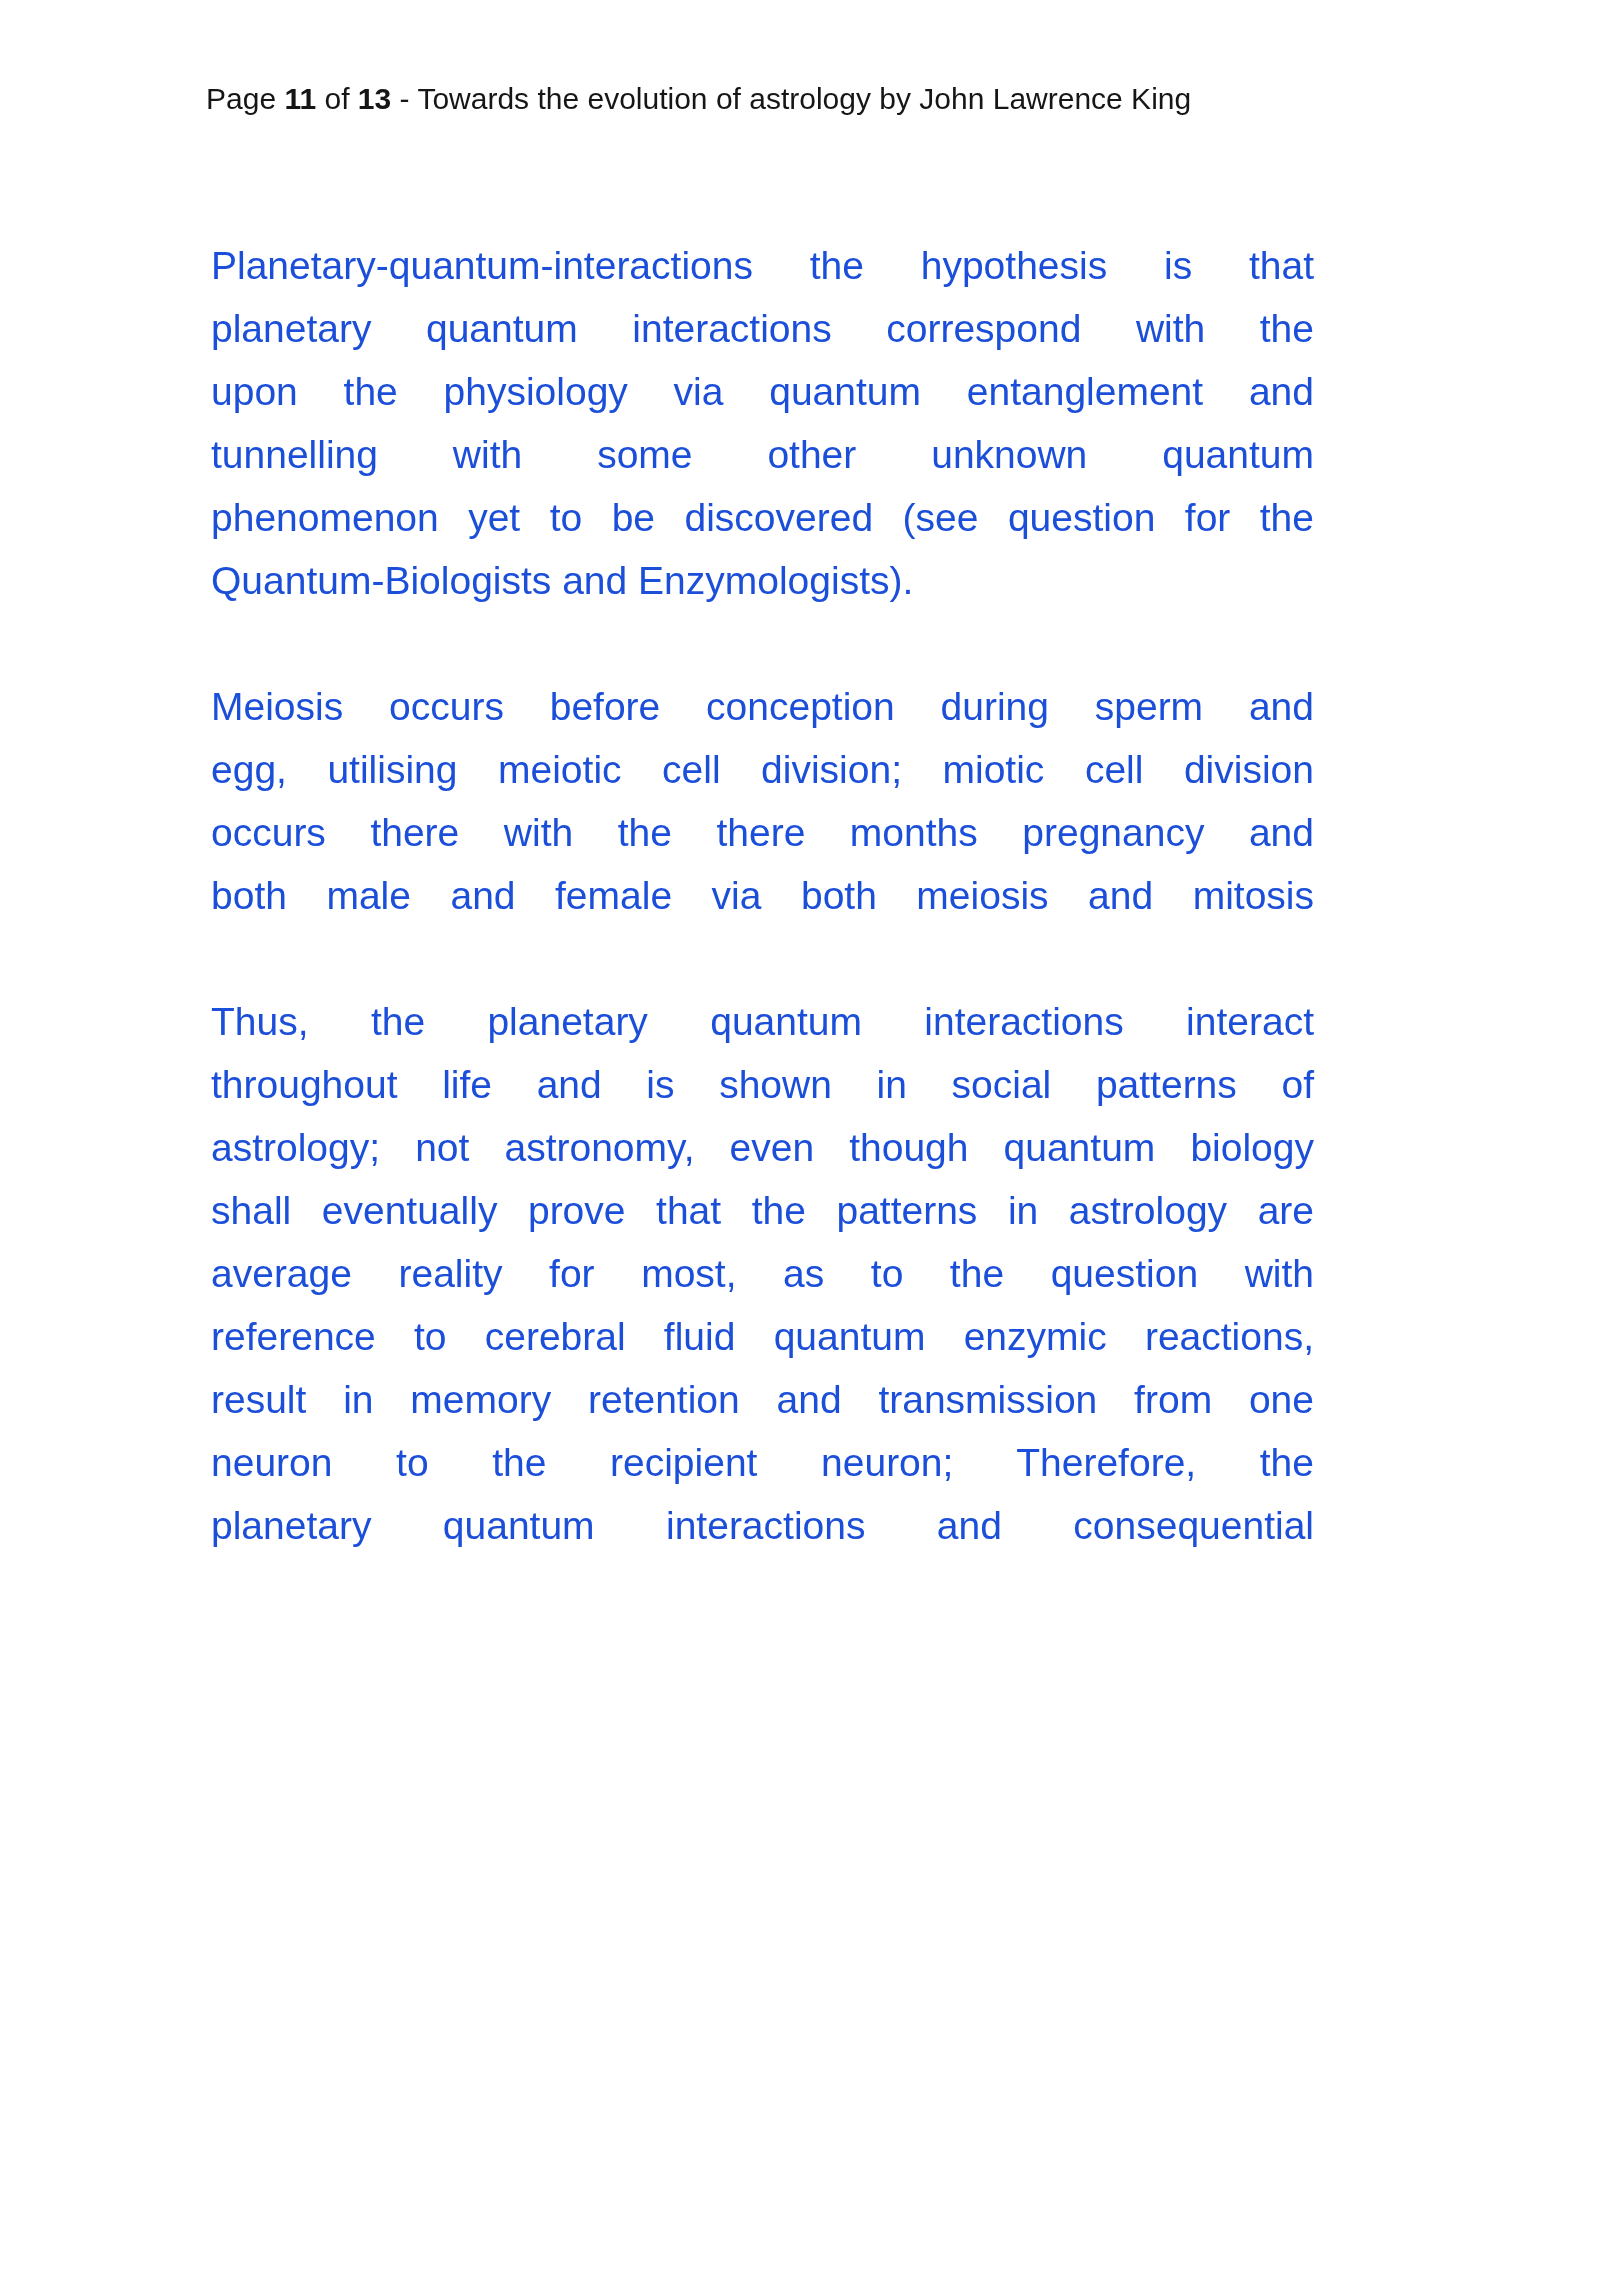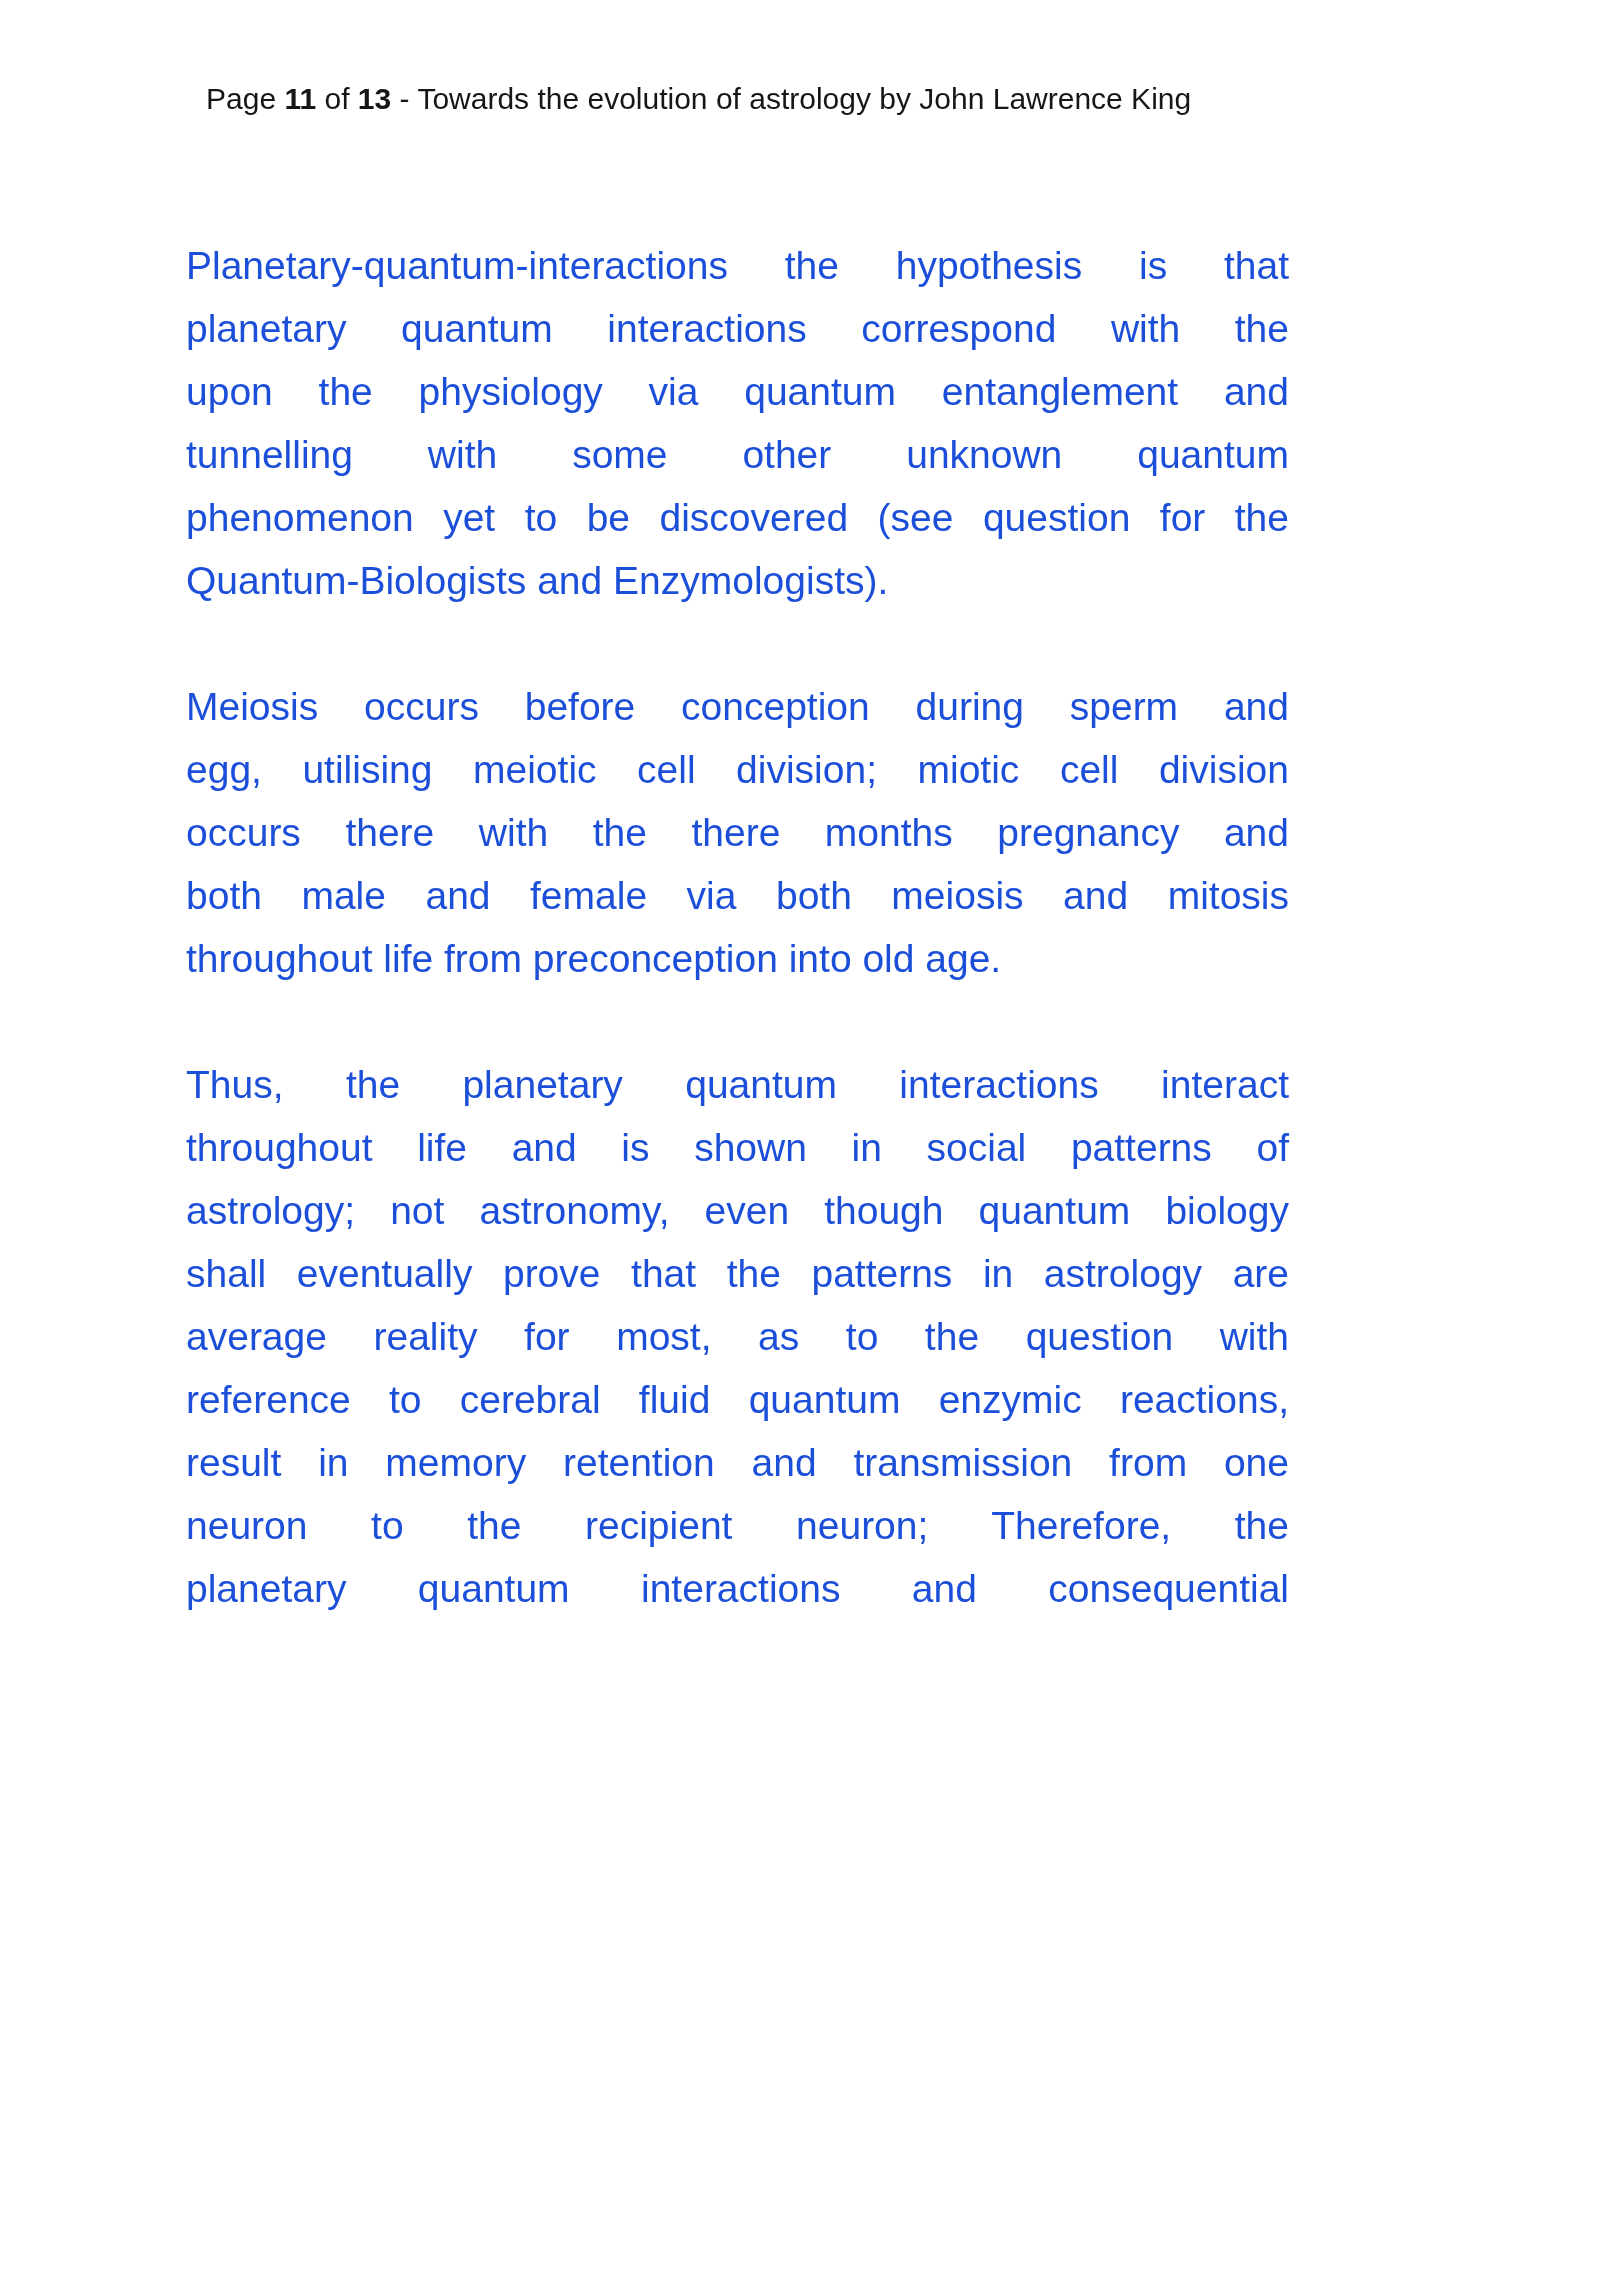--- a/index.html
+++ b/index.html
@@ -23,21 +23,21 @@
     font-size: 30px;
     line-height: 1.25;
     color: #161616;
     white-space: nowrap;
   }
   .header .b {
     font-weight: bold;
   }
   .body-text {
     position: absolute;
-    left: 186px;
+    left: 211px;
     top: 234px;
     width: 1103px;
     font-size: 39px;
     line-height: 63px;
     color: #1c4fd9;
   }
   .paragraph {
     margin: 0 0 63px 0;
   }
   .line {
@@ -69,21 +69,20 @@
         <div class="line">upon the physiology via quantum entanglement and</div>
         <div class="line">tunnelling with some other unknown quantum</div>
         <div class="line">phenomenon yet to be discovered (see question for the</div>
         <div class="line last">Quantum-Biologists and Enzymologists).</div>
       </div>
       <div class="paragraph">
         <div class="line">Meiosis occurs before conception during sperm and</div>
         <div class="line">egg, utilising meiotic cell division; miotic cell division</div>
         <div class="line">occurs there with the there months pregnancy and</div>
         <div class="line">both male and female via both meiosis and mitosis</div>
-        <div class="line last">throughout life from preconception into old age.</div>
       </div>
       <div class="paragraph">
         <div class="line">Thus, the planetary quantum interactions interact</div>
         <div class="line">throughout life and is shown in social patterns of</div>
         <div class="line">astrology; not astronomy, even though quantum biology</div>
         <div class="line">shall eventually prove that the patterns in astrology are</div>
         <div class="line">average reality for most, as to the question with</div>
         <div class="line">reference to cerebral fluid quantum enzymic reactions,</div>
         <div class="line">result in memory retention and transmission from one</div>
         <div class="line">neuron to the recipient neuron; Therefore, the</div>

